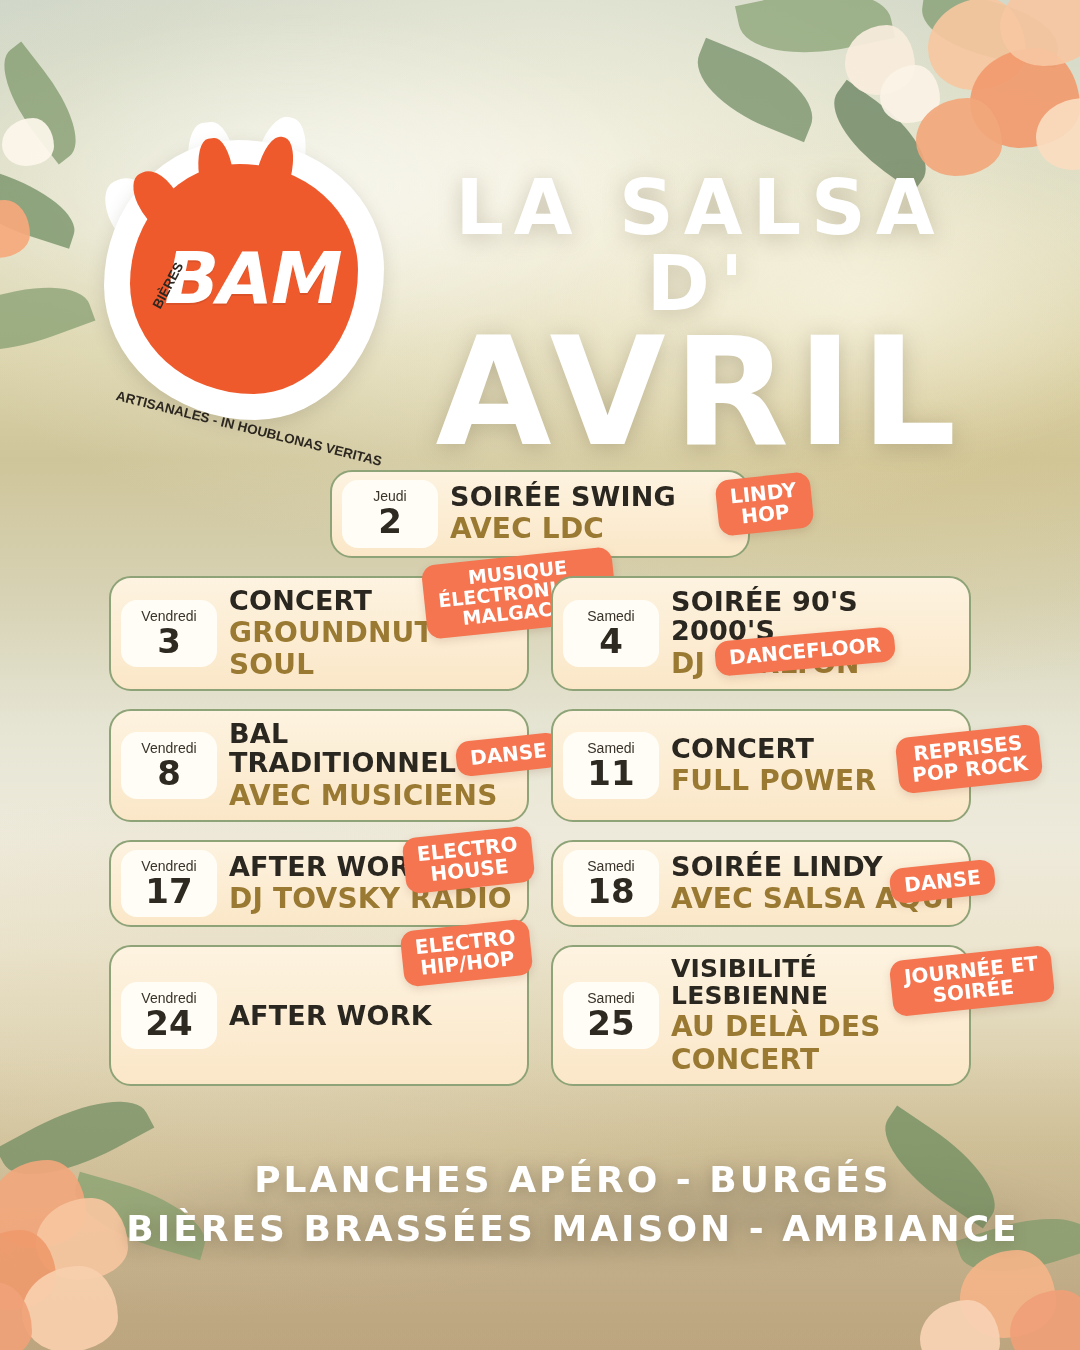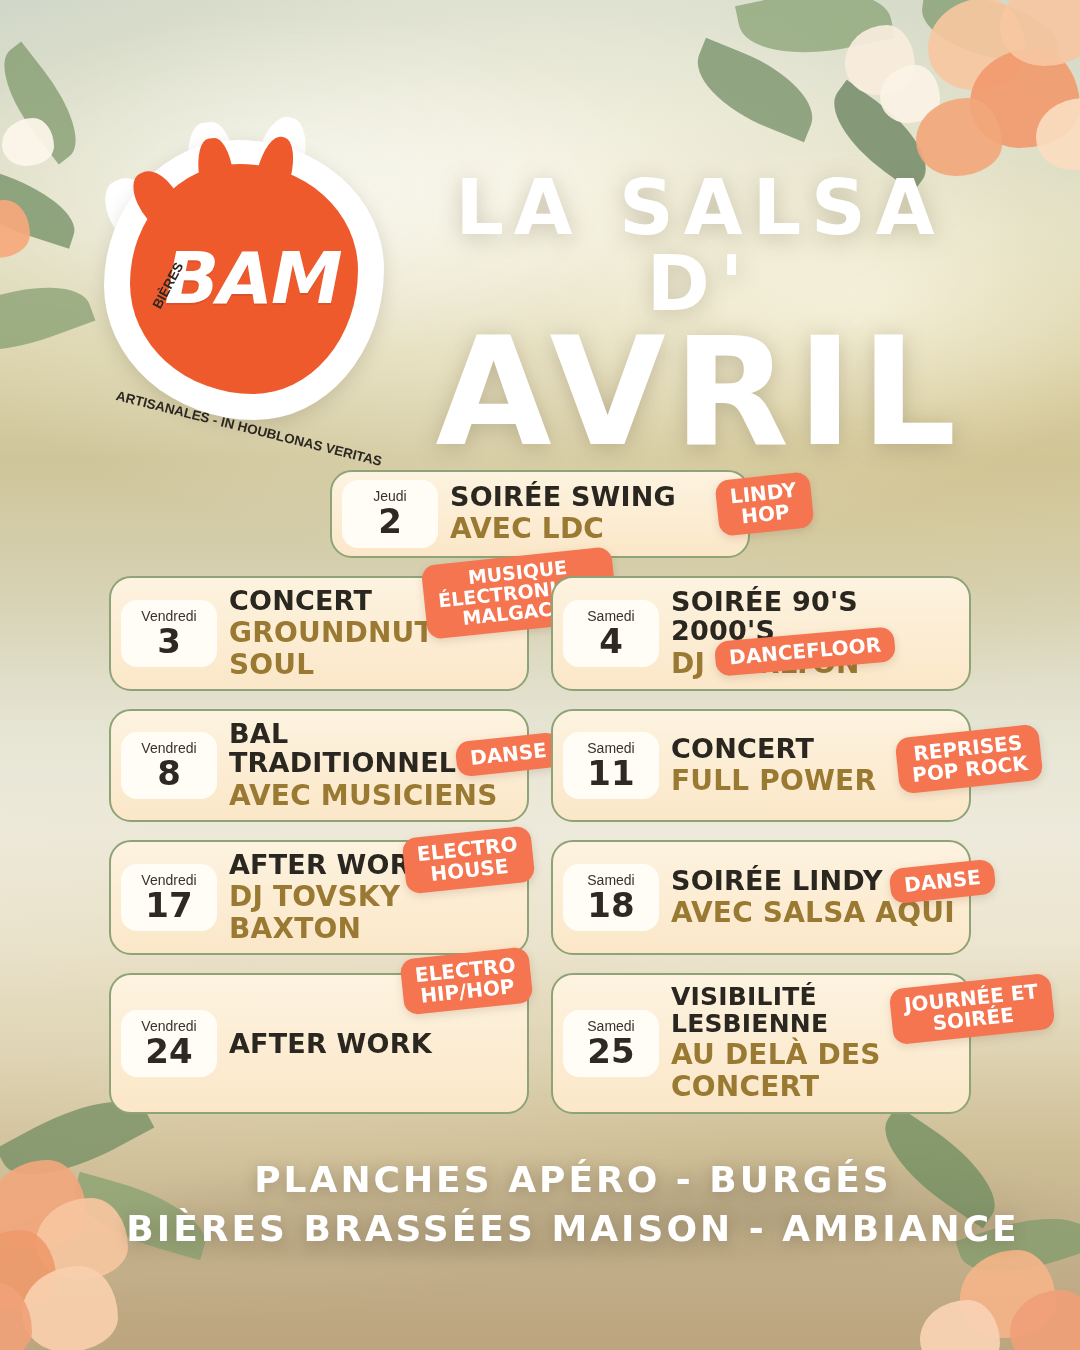--- a/index.html
+++ b/index.html
@@ -400,21 +400,21 @@
     </div>
 
     <div class="row">
       <div class="event">
         <div class="date-chip">
           <div class="date-day">Vendredi</div>
           <div class="date-num">17</div>
         </div>
         <div class="ev-text">
           <div class="ev-title">AFTER WORK</div>
-          <div class="ev-sub">DJ TOVSKY BAXTON</div>
+          <div class="ev-sub">DJ TOVSKY RADIO</div>
         </div>
         <div class="tag tag-electro">ELECTRO
 HOUSE</div>
       </div>
       <div class="event">
         <div class="date-chip">
           <div class="date-day">Samedi</div>
           <div class="date-num">18</div>
         </div>
         <div class="ev-text">

